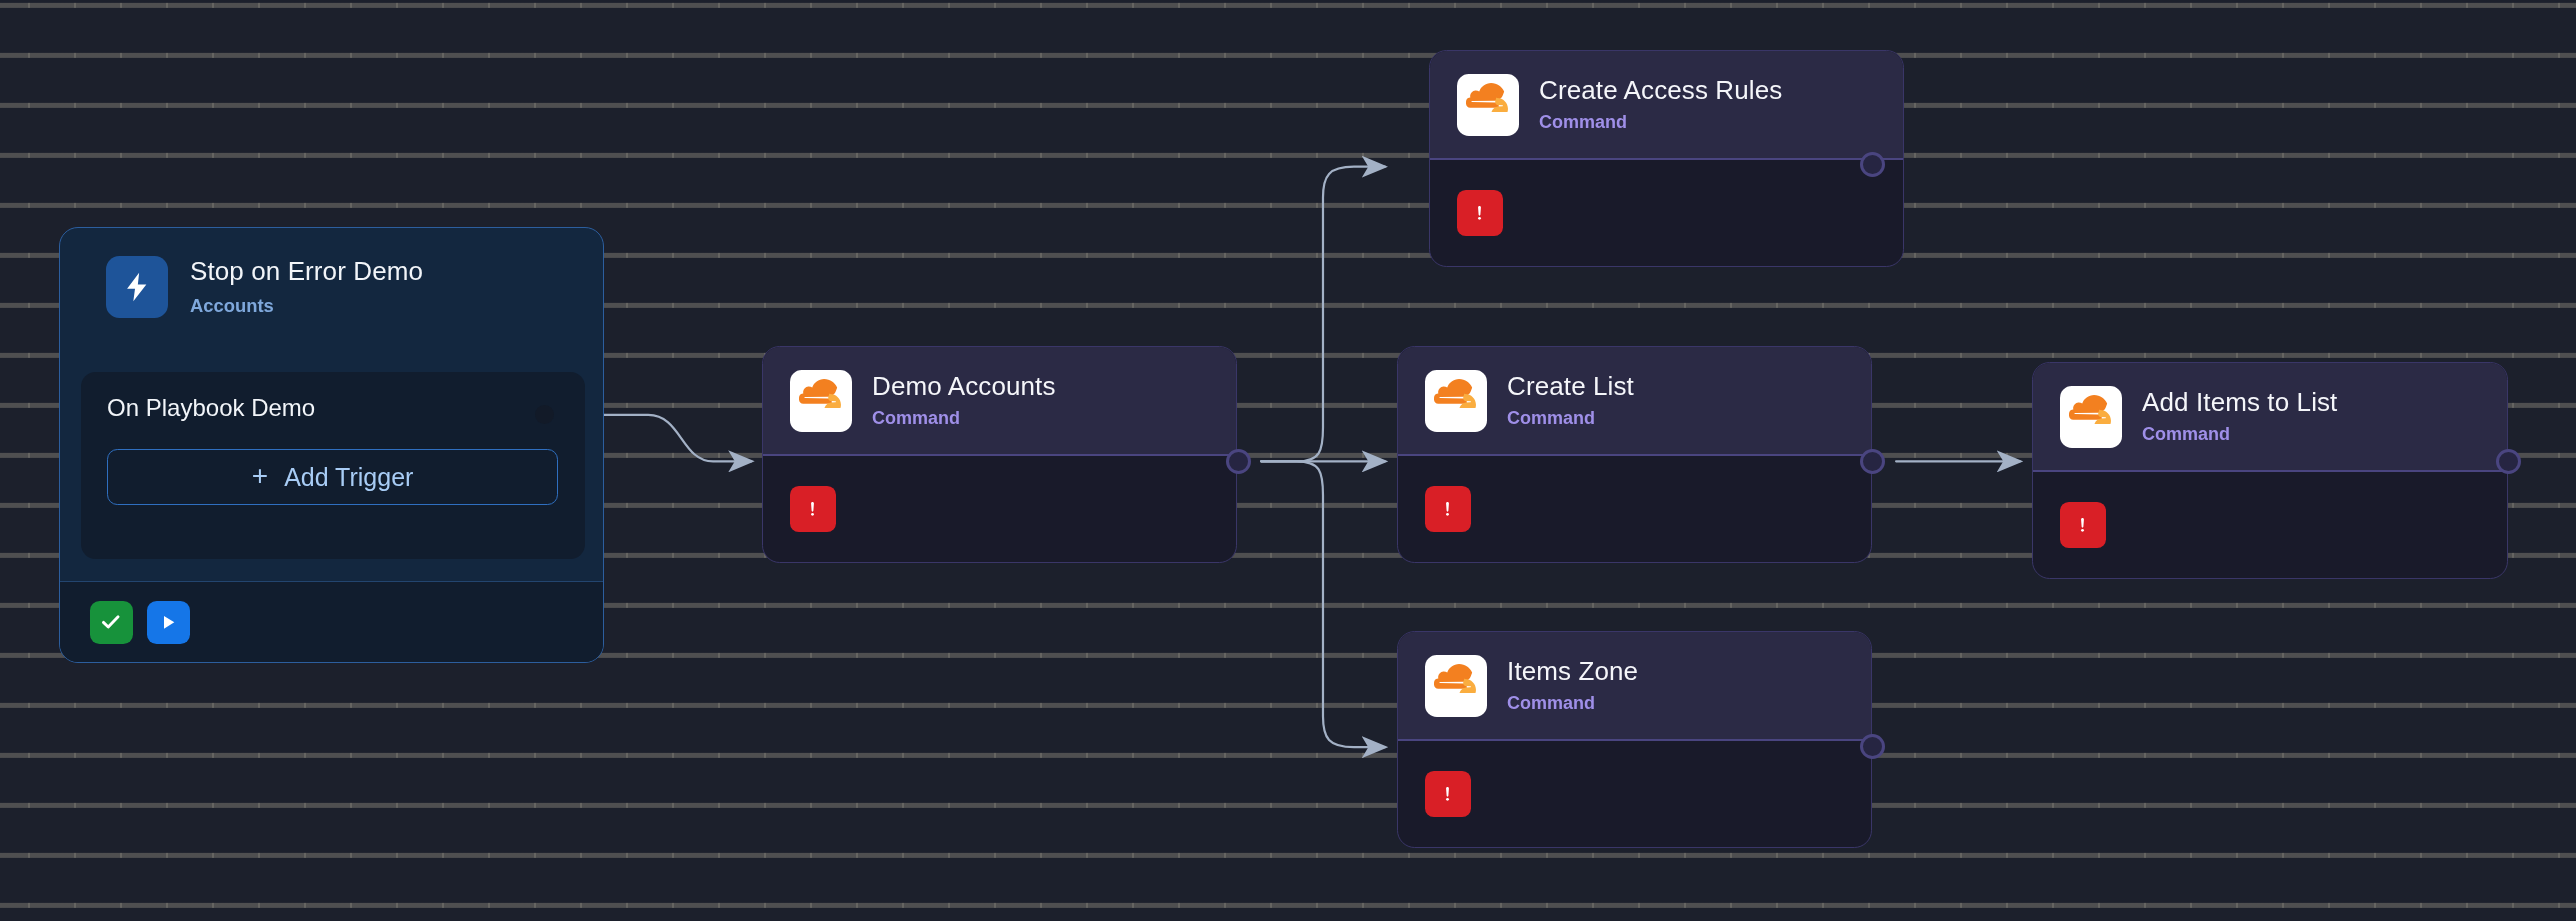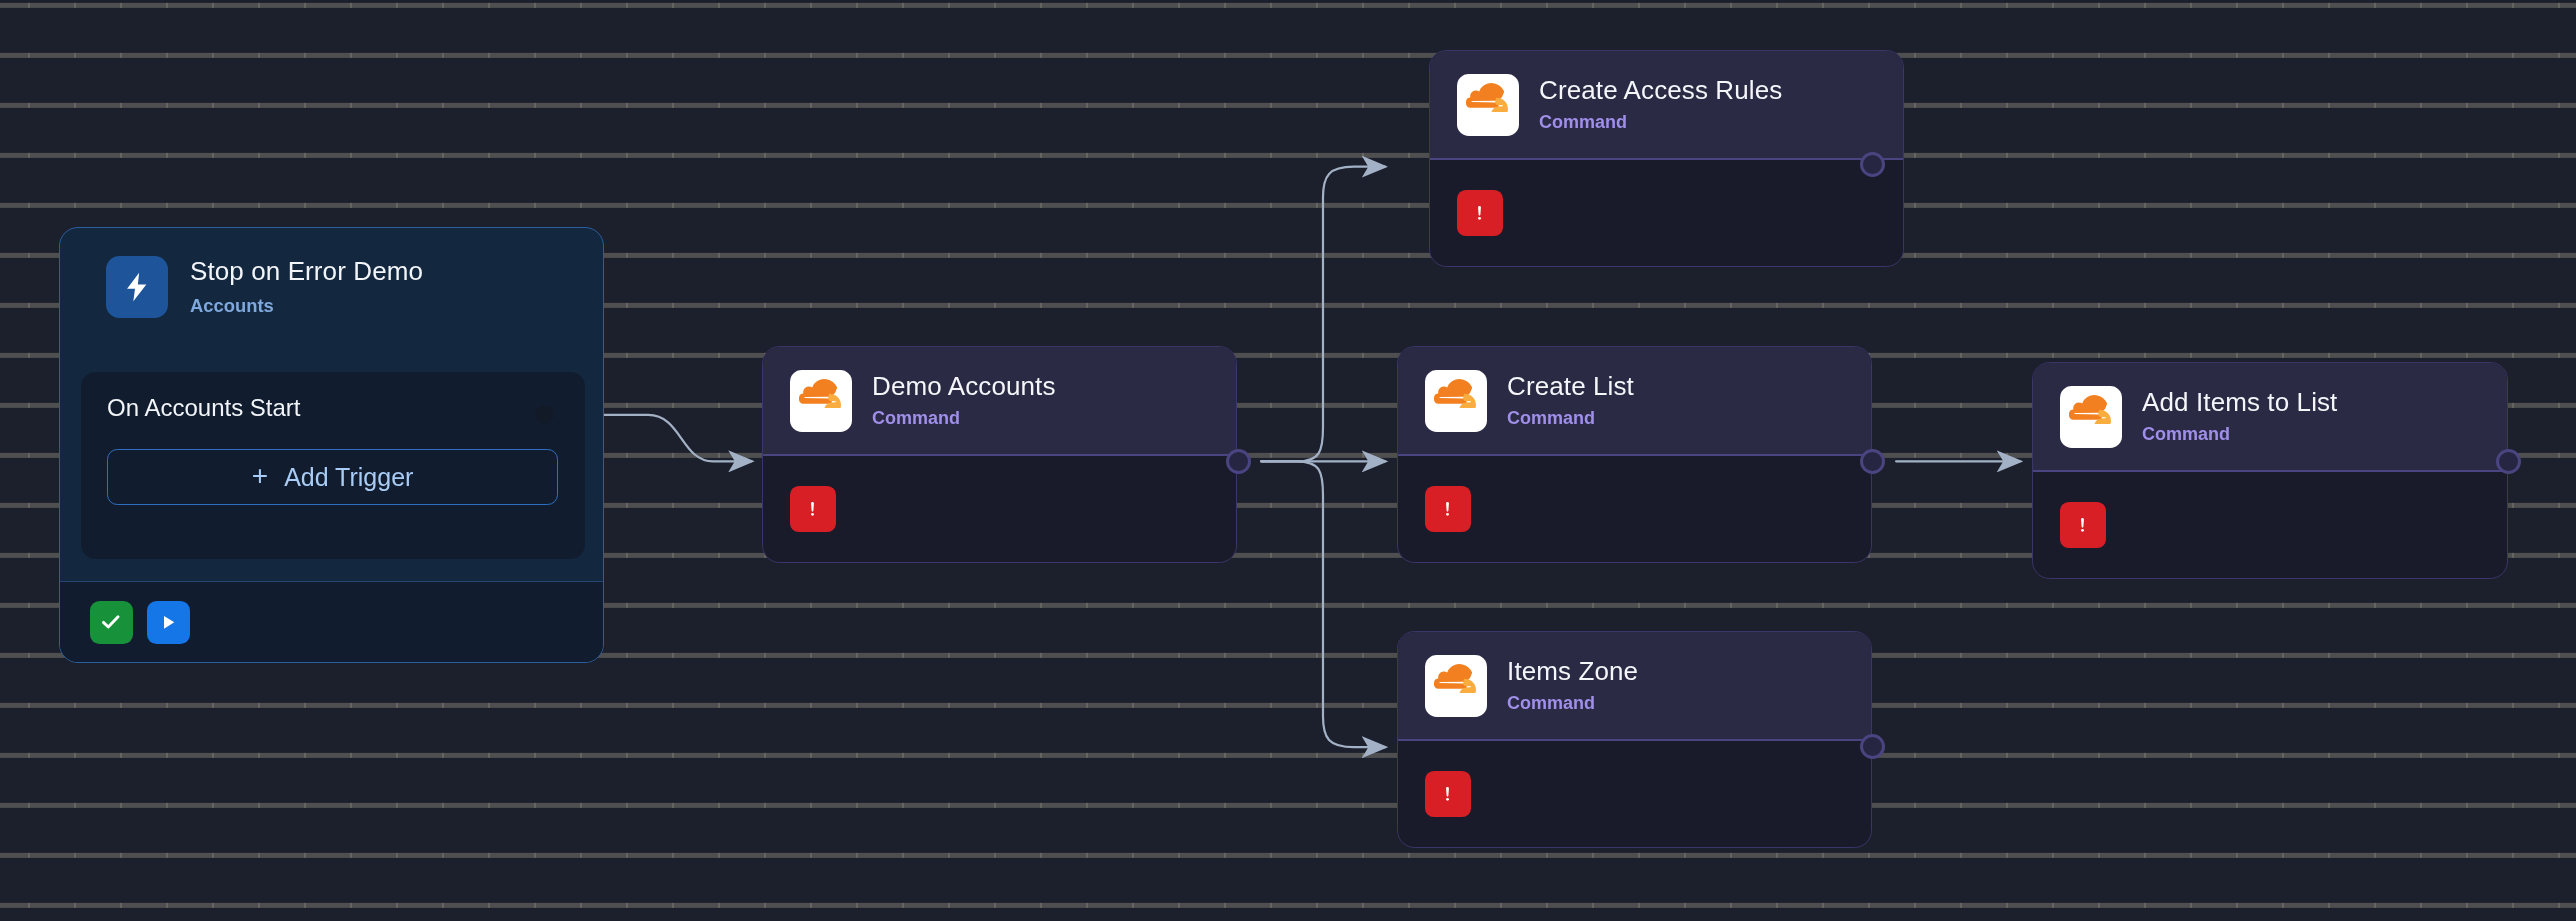--- a/index.html
+++ b/index.html
@@ -229,21 +229,21 @@
           <path d="M13.5 2 L5 13.2 L10.6 13.2 L9.4 22 L18.6 10.2 L12.6 10.2 Z" fill="#FFFFFF"></path>
         </svg>
       </div>
       <div>
         <div class="trigger-title">Stop on Error Demo</div>
         <div class="trigger-sub">Accounts</div>
       </div>
     </div>
 
     <div class="trigger-panel">
-      <div class="panel-label">On Accounts Start</div>
+      <div class="panel-label">On Playbook Demo</div>
       <div class="add-trigger-btn">
         <span class="add-trigger-plus">+</span>
         <span class="add-trigger-label">Add Trigger</span>
       </div>
     </div>
 
     <div class="trigger-footer">
       <div class="fbtn fbtn-ok">
         <svg width="23.6" height="23.6" viewBox="0 0 24 24" aria-hidden="true">
           <path d="M4.5 12.6 L9.4 17.4 L19.4 6.9" fill="none" stroke="#FFFFFF" stroke-width="2.9" stroke-linecap="round" stroke-linejoin="round"></path>

